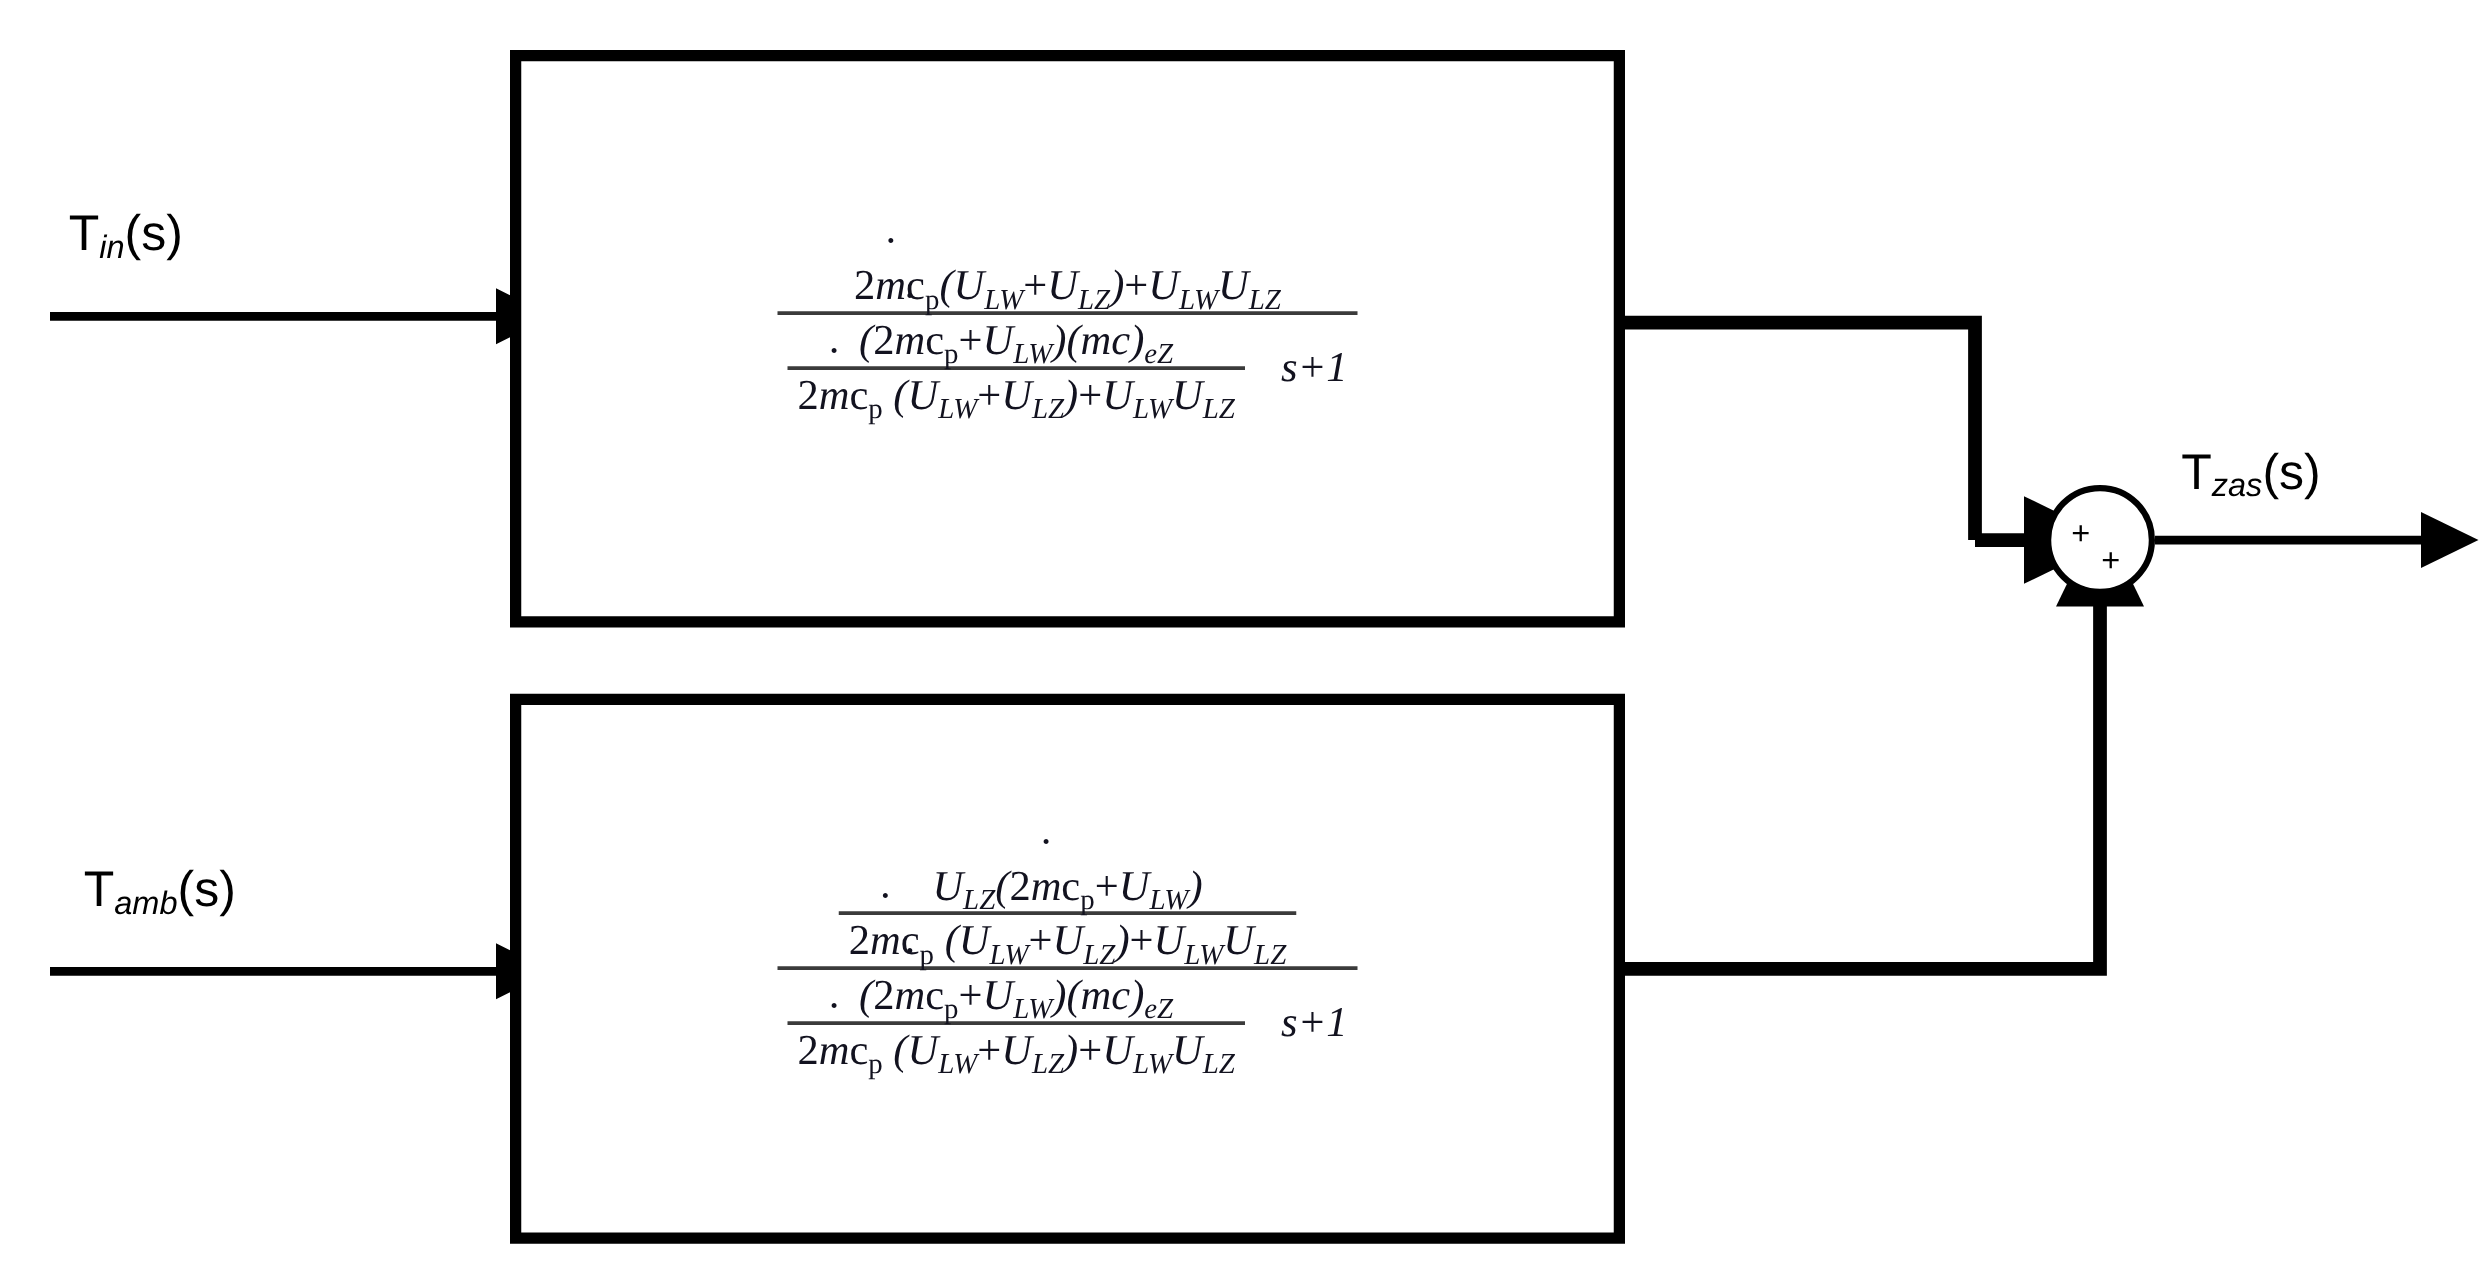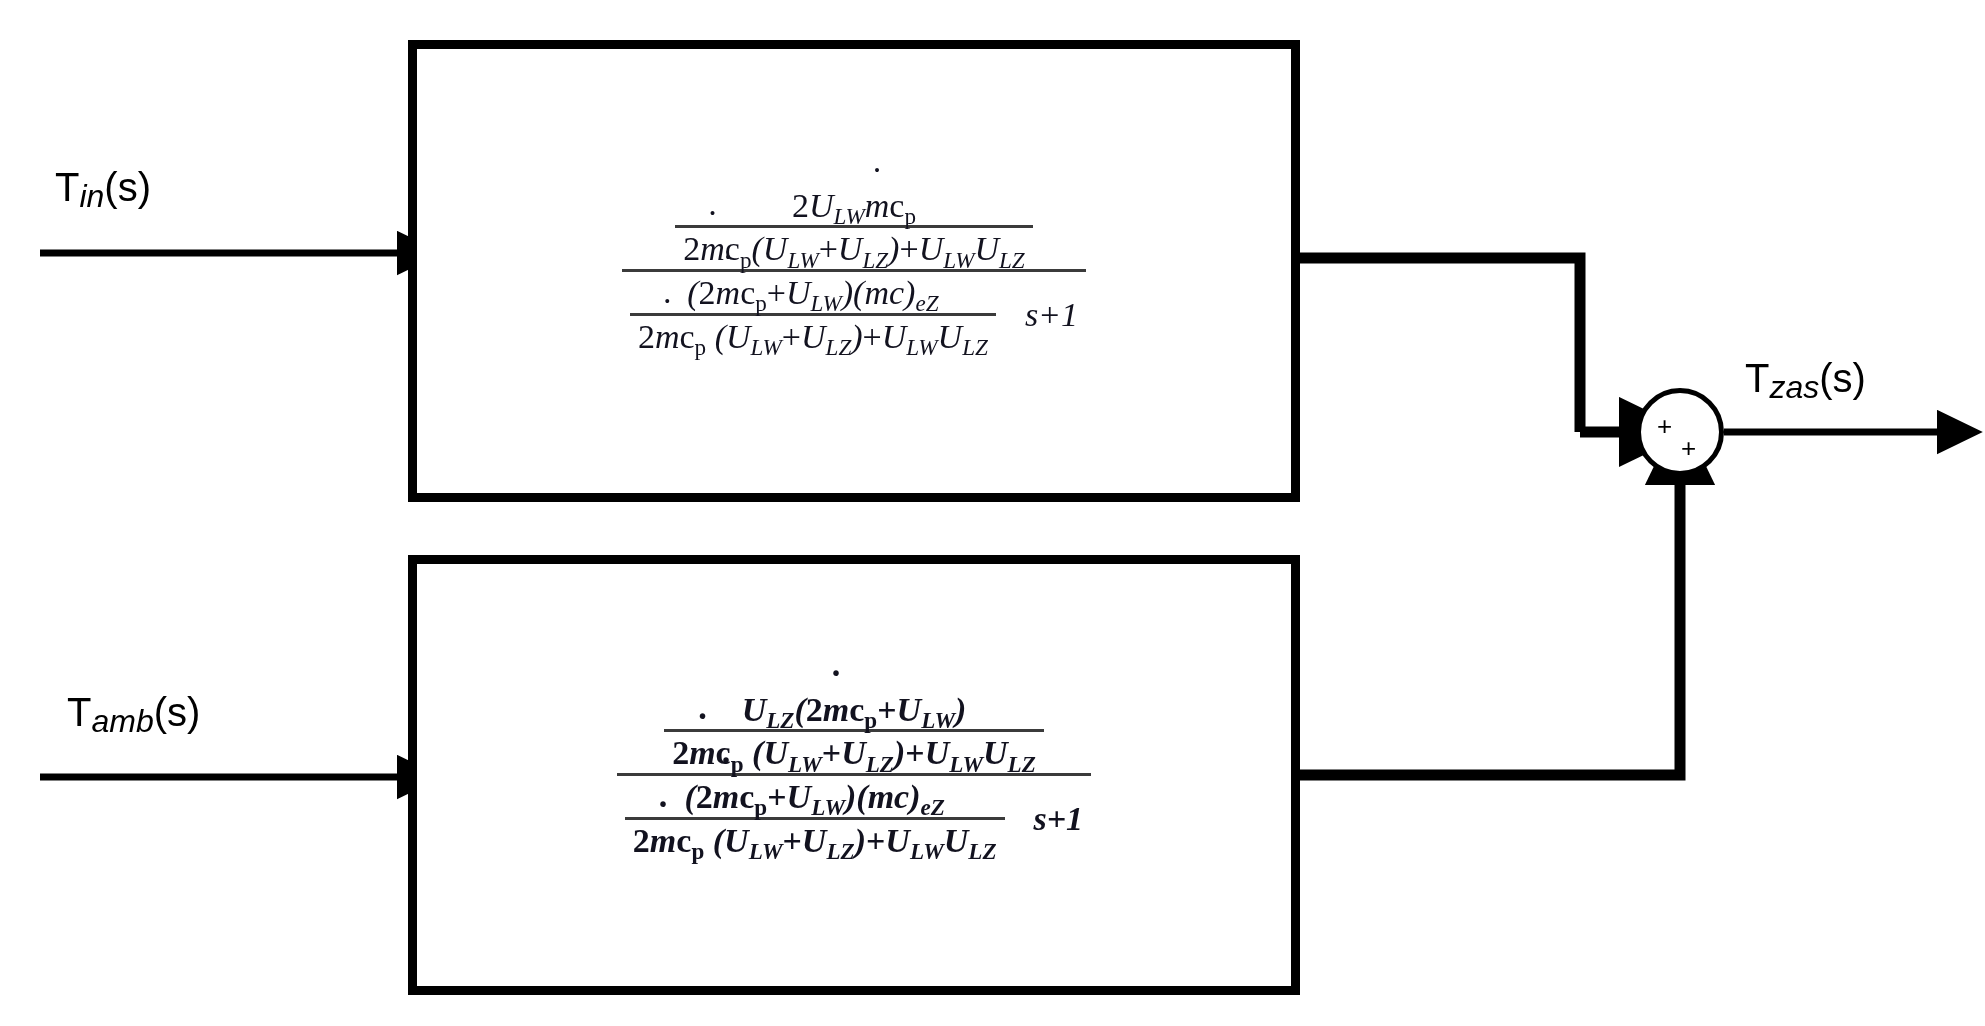--- a/index.html
+++ b/index.html
@@ -29,21 +29,21 @@
   
   .sig-label {
     position: absolute;
     font-family: "Liberation Sans", sans-serif;
     font-size: 40px;
     color: #000000;
     white-space: nowrap;
     letter-spacing: 0px;
   }
   .sig-label .sub {
-    font-size: 32px;
+    font-size: 26px;
     vertical-align: baseline;
     position: relative;
     top: 6px;
     letter-spacing: 0px;
     text-align: right;
   }
   
   .tf-block {
     position: absolute;
     box-sizing: border-box;
@@ -110,21 +110,21 @@
     font-style: normal;
   }
   .sterm {
     font-style: italic;
     display: inline-block;
     vertical-align: middle;
     padding-left: 2px;
     margin-left: 27px;
   }
   .f1 { font-size: 34px; }
-  .f2 { font-size: 34px; font-weight: bold; }
+  .f2 { font-size: 34px; }
   .nowrap { white-space: nowrap; }
   
   .sum-node {
     position: absolute;
     border: 5px solid #000000;
     border-radius: 50%;
     background: #ffffff;
     box-sizing: border-box;
   }
   .sum-plus {
@@ -174,21 +174,20 @@
   </div>
 
   <div class="tf-block" style="left:408px; top:40px; width:892px; height:462px;">
 
     <div class="math f1">
       <div class="frac">
 
         
         <span class="num">
           <span class="frac inner">
-            <span class="num nowrap"><span class="rom">2</span><span class="up">U</span><span class="sub">LW</span><span class="dot-m">m</span><span class="rom">c</span><span class="sub-rom">p</span></span>
             <span class="den nowrap"><span class="rom">2</span><span class="dot-m">m</span><span class="rom">c</span><span class="sub-rom">p</span><span class="up">(</span><span class="up">U</span><span class="sub">LW</span><span class="rom">+</span><span class="up">U</span><span class="sub">LZ</span><span class="up">)</span><span class="rom">+</span><span class="up">U</span><span class="sub">LW</span><span class="up">U</span><span class="sub">LZ</span></span>
           </span>
         </span>
 
         
         <span class="den">
           <span class="frac inner">
             <span class="num nowrap"><span class="up">(</span><span class="rom">2</span><span class="dot-m">m</span><span class="rom">c</span><span class="sub-rom">p</span><span class="rom">+</span><span class="up">U</span><span class="sub">LW</span><span class="up">)(</span><span class="up">mc</span><span class="up">)</span><span class="sub">eZ</span></span>
             <span class="den nowrap"><span class="rom">2</span><span class="dot-m">m</span><span class="rom">c</span><span class="sub-rom">p</span>&nbsp;<span class="up">(</span><span class="up">U</span><span class="sub">LW</span><span class="rom">+</span><span class="up">U</span><span class="sub">LZ</span><span class="up">)</span><span class="rom">+</span><span class="up">U</span><span class="sub">LW</span><span class="up">U</span><span class="sub">LZ</span></span>
           </span><span class="sterm">s+1</span>

